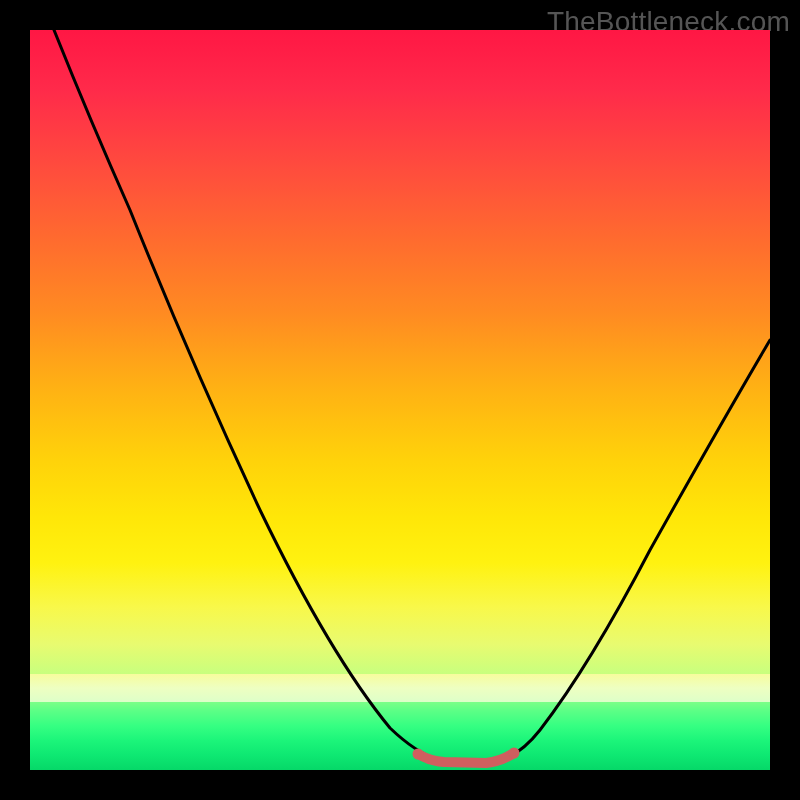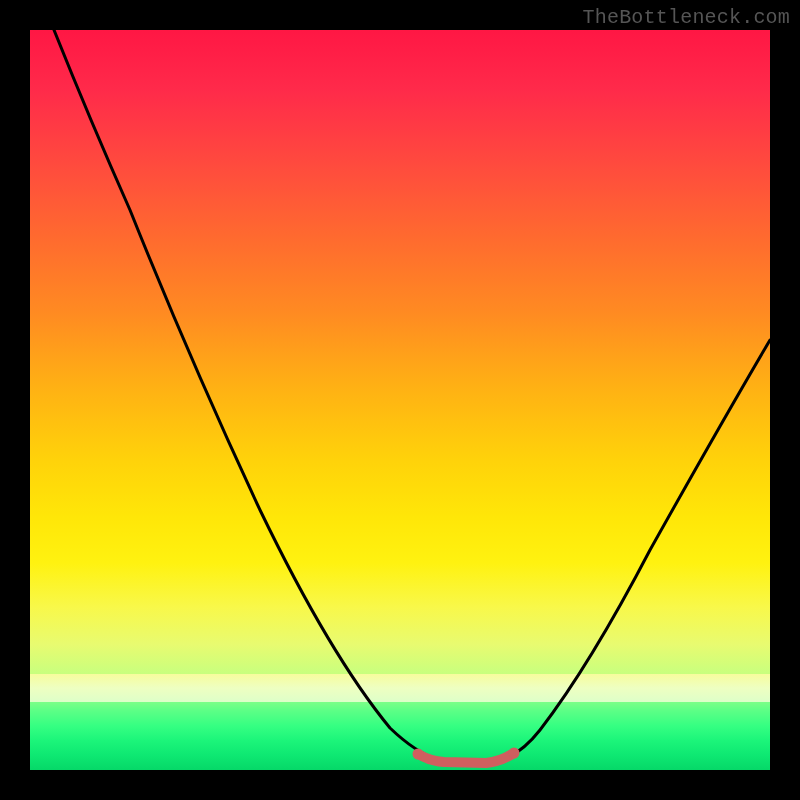--- a/index.html
+++ b/index.html
@@ -53,22 +53,22 @@
   }
   .svg-layer {
     position: absolute;
     inset: 0;
   }
   .attribution {
     position: absolute;
     top: 6px;
     right: 10px;
     color: #555555;
-    font-size: 20px;
-    font-family: Liberation Mono, monospace;
+    font-size: 28px;
+    font-family: Liberation Sans, sans-serif;
     letter-spacing: 0.2px;
   }
 </style>
 </head>
 <body>
 
 <div class="attribution">TheBottleneck.com</div>
 
 <div class="frame">
   <div class="gradient"></div>

